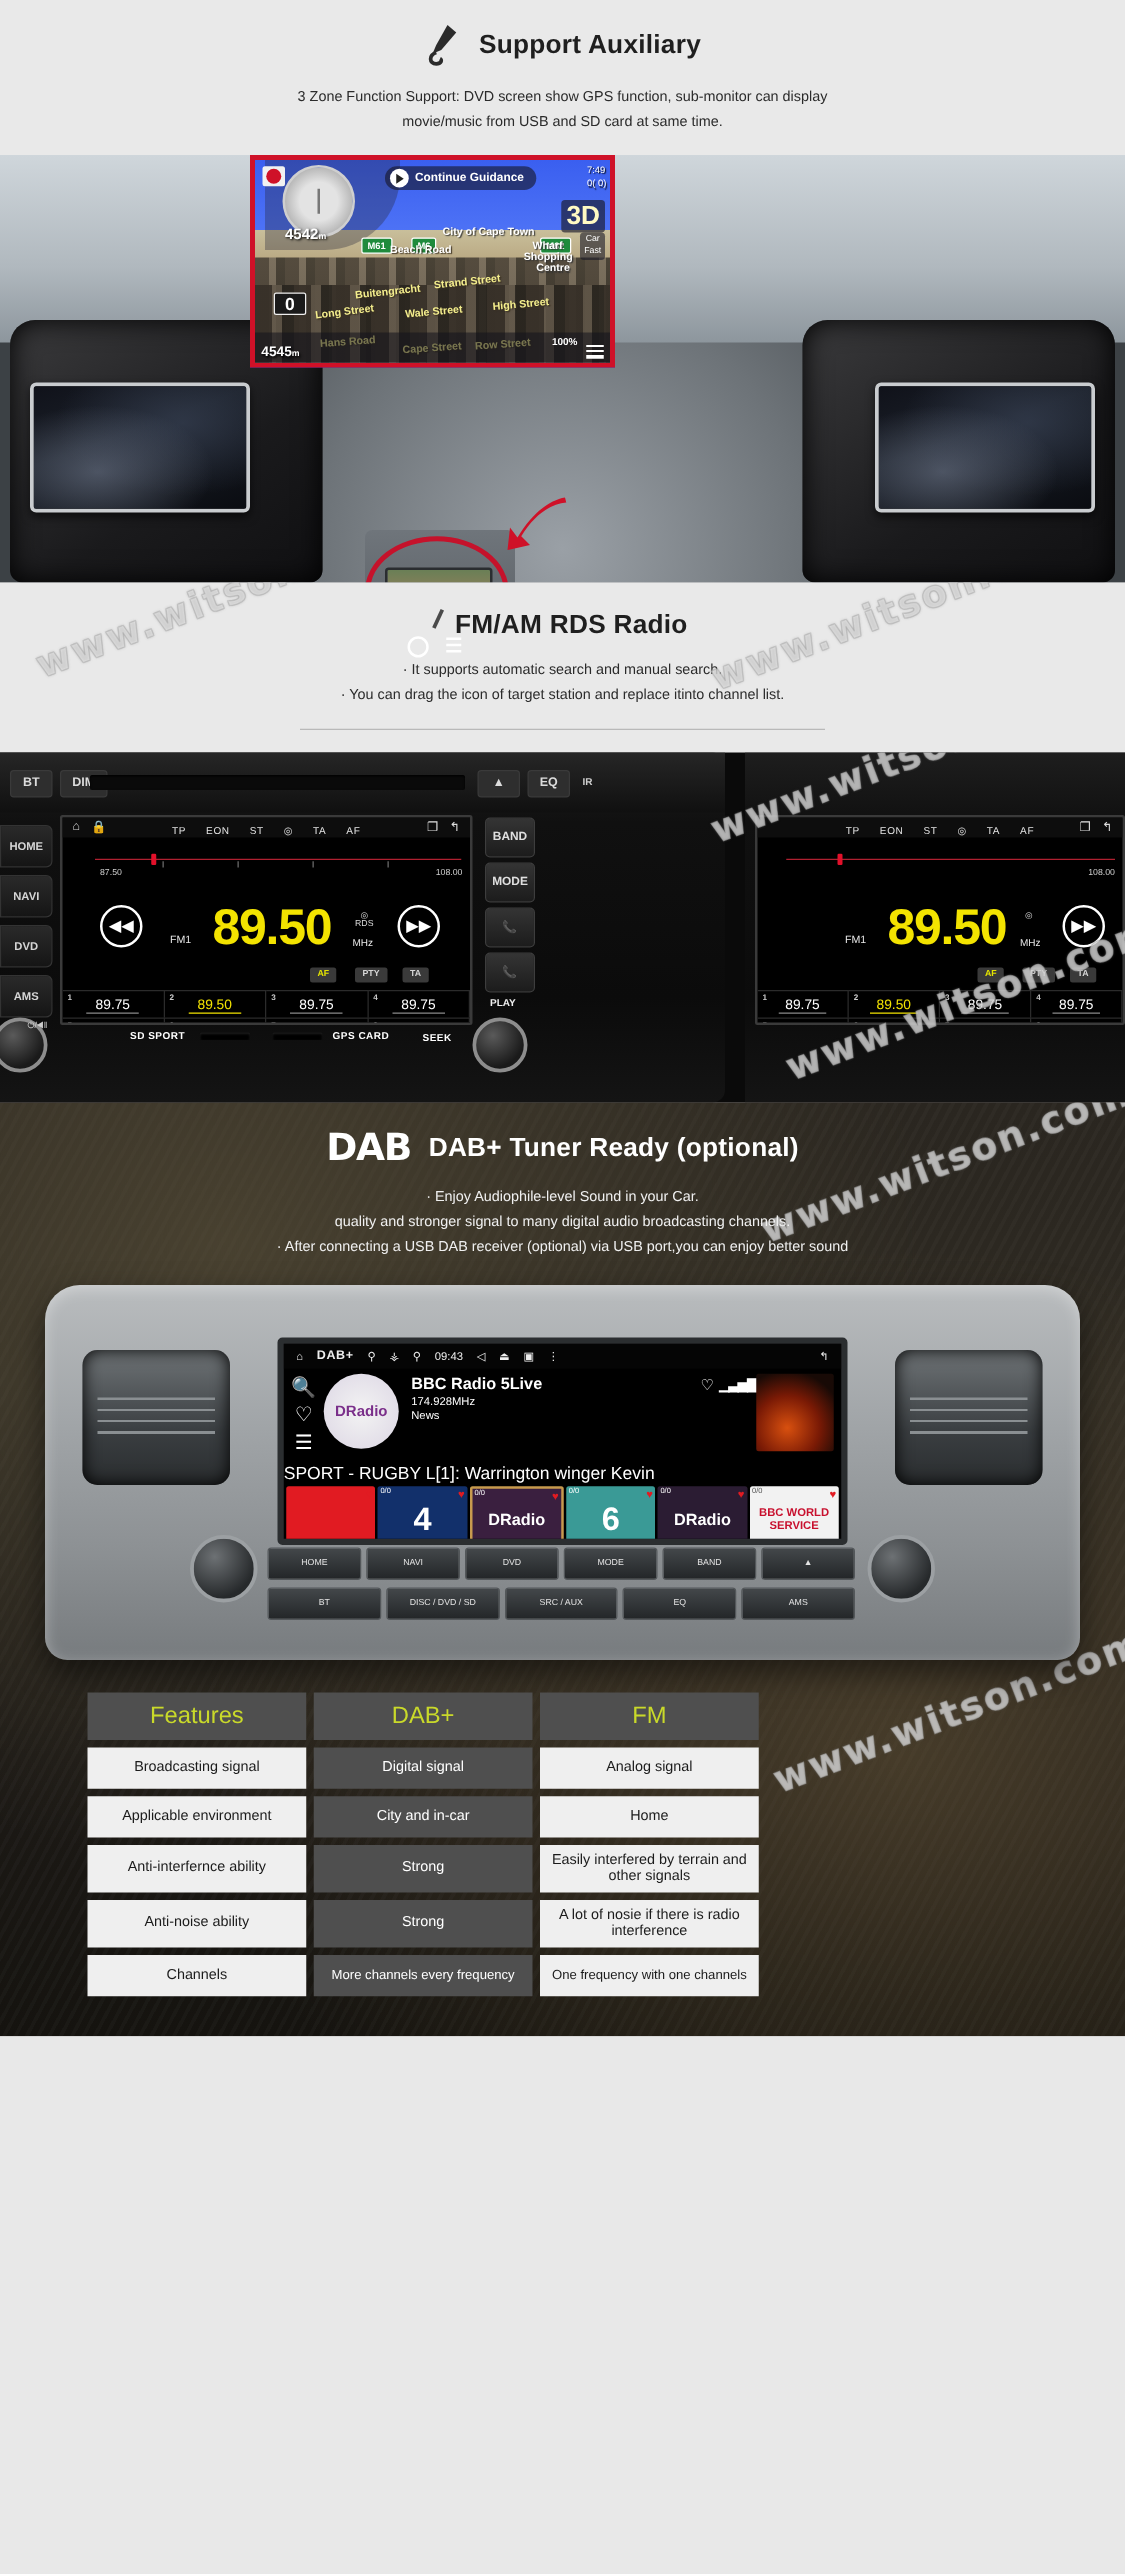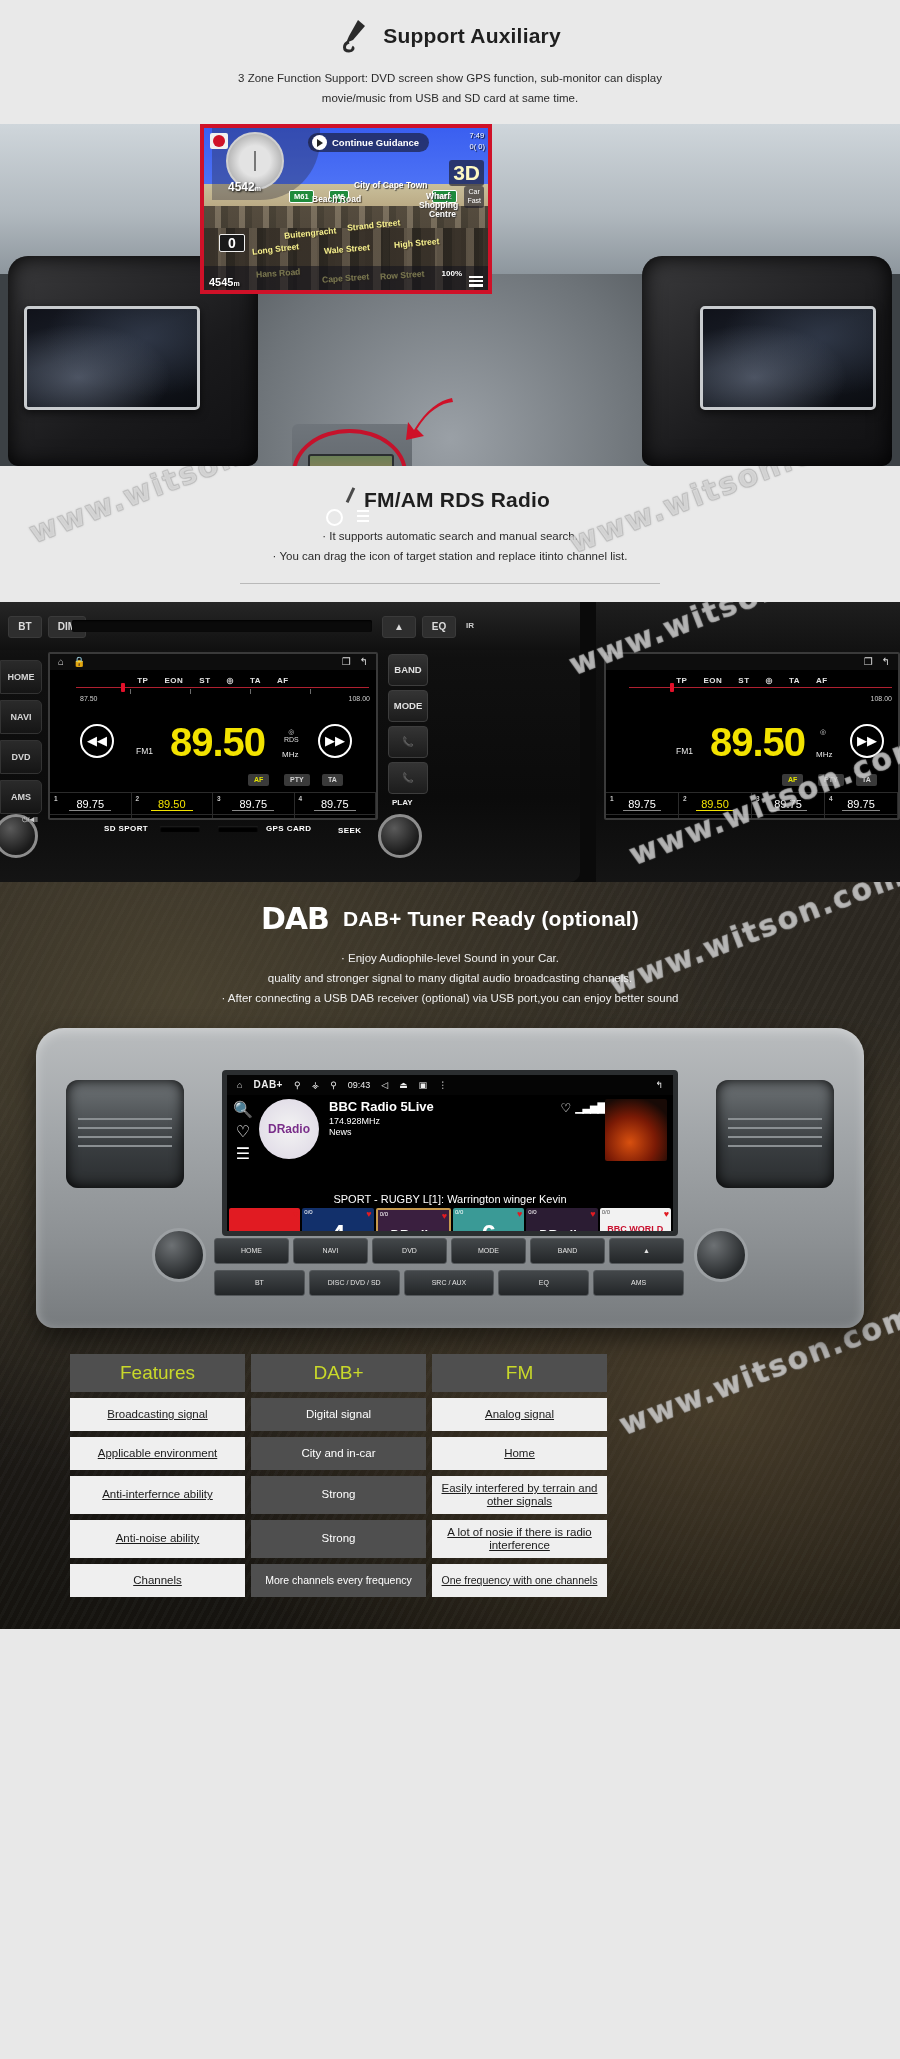--- a/index.html
+++ b/index.html
@@ -191,22 +191,22 @@
     background: radial-gradient(circle at 35% 30%, #5a5a5a, #1a1a1a 70%);
     border:3px solid #8d8d8d;
   }
   .screen {
     position:absolute; background:#000; overflow:hidden;
     border:2px solid #3a3a3a; border-radius:2px;
   }
   .scr-top { position:absolute; left:0; top:0; width:100%; height:16px; background:#0d0d0d;
      display:flex; align-items:center; gap:9px; padding:0 8px; }
   .glyph { color:#dcdcdc; font-size:10px; }
-  .rds-row { position:absolute; top:22px; width:100%; display:flex; justify-content:center;
-     gap:16px; color:#e4e4e4; font-size:8px; font-weight:700; letter-spacing:.5px; }
+  .rds-row { position:absolute; top:6px; width:100%; display:flex; justify-content:center;
+     gap:16px; color:#e4e4e4; font-size:8px; font-weight:400; letter-spacing:.5px; }
   .tune-line { position:absolute; left:8%; right:2%; top:33px; height:1px; background:#b02030; }
   .tune-marker { position:absolute; top:29px; width:4px; height:9px; background:#e2102a; border-radius:1px;}
   .tick { position:absolute; top:35px; width:1px; height:5px; background:#6d6d6d; }
   .tune-lab { position:absolute; top:41px; color:#cfcfcf; font-size:7px; }
   .freq { position:absolute; color:#f3e300; font-weight:700; letter-spacing:-1px; font-family:"Liberation Sans",sans-serif;}
   .band-lab { position:absolute; color:#e9e9e9; font-size:8.5px; }
   .mhz { position:absolute; color:#e9e9e9; font-size:8px; }
   .circ-btn { position:absolute; border:2px solid #fff; border-radius:50%;
      display:flex; align-items:center; justify-content:center; color:#fff; font-size:13px; }
   .tag { position:absolute; height:12px; padding:0 6px; background:#3a3a3a; color:#d7d7d7;
@@ -259,42 +259,42 @@
   .dab-title { font-weight:700; font-size:10px; letter-spacing:.5px; }
   .dab-body { display:flex; height:74px; }
   .dab-rail { width:32px; display:flex; flex-direction:column; align-items:center;
      justify-content:space-around; color:#fff; padding:4px 0; }
   .dab-info { flex:1; padding:4px 6px; color:#fff; }
   .dab-station { font-size:13px; font-weight:700; }
   .dab-freq { font-size:9px; margin-top:2px; }
   .dab-genre { font-size:9px; margin-top:1px; }
   .dab-art { width:62px; height:62px; margin:4px 6px 0 0;
      background: radial-gradient(circle at 40% 70%, #d8500f, #7a1a05 45%, #180a06 80%); border-radius:2px;}
-  .dab-ticker { color:#fff; font-size:11px; text-align:center; padding:1px 0 3px;margin-top:23px; }
+  .dab-ticker { color:#fff; font-size:14px; padding:1px 0 3px; }
   .dab-tiles { display:flex; height:56px; gap:2px; padding:0 2px 2px; }
   .tile { flex:1; position:relative; border-radius:2px; overflow:hidden;
      display:flex; align-items:center; justify-content:center; }
   .tile .zz { position:absolute; left:2px; top:1px; color:#fff; font-size:6px; }
   .tile .hrt { position:absolute; right:2px; top:1px; color:#e11b22; font-size:9px; }
   .tile-cap { position:absolute; left:0; right:0; bottom:0; color:#fff; font-size:6px;
      text-align:center; background:rgba(0,0,0,.55); }
   .knob-big { position:absolute; top:200px; width:54px; height:54px; border-radius:50%;
      background: radial-gradient(circle at 35% 30%, #6d7174, #26292b 72%); border:3px solid #9ca0a3;}
   .hw-row { position:absolute; left:178px; top:210px; width:470px; display:flex; gap:4px; }
   .hw-btn { flex:1; height:26px; background:linear-gradient(#43474a,#232628); border-radius:3px;
      color:#e3e3e3; font-size:7px; display:flex; align-items:center; justify-content:center; border:1px solid #53575a;}
   .hw-row2 { position:absolute; left:178px; top:242px; width:470px; display:flex; gap:4px; }
 
   
   .cmp { position:relative; margin:26px auto 0; width:760px; padding-bottom:26px; }
   .cmp-row { display:grid; grid-template-columns:175px 175px 175px; gap:6px; margin-bottom:6px; justify-content:start;}
   .cmp-cell { height:33px; display:flex; align-items:center; justify-content:center;
      text-align:center; font-size:11.5px; line-height:1.12; padding:0 5px; }
   .cmp-cell.h { height:38px; font-size:19px; color:#c9d92a; background:#4f4f4f; }
-  .cmp-cell.light { background:#efefef; color:#1b1b1b;text-decoration:underline; }
+  .cmp-cell.light { background:#efefef; color:#1b1b1b; }
   .cmp-cell.dark { background:#4f4f4f; color:#fff; }
   .cmp-cell.tall { height:38px; }
 </style>
 </head>
 <body>
 
 <div class="page">
 
   <div class="sec-head">
     <div class="head-row">

